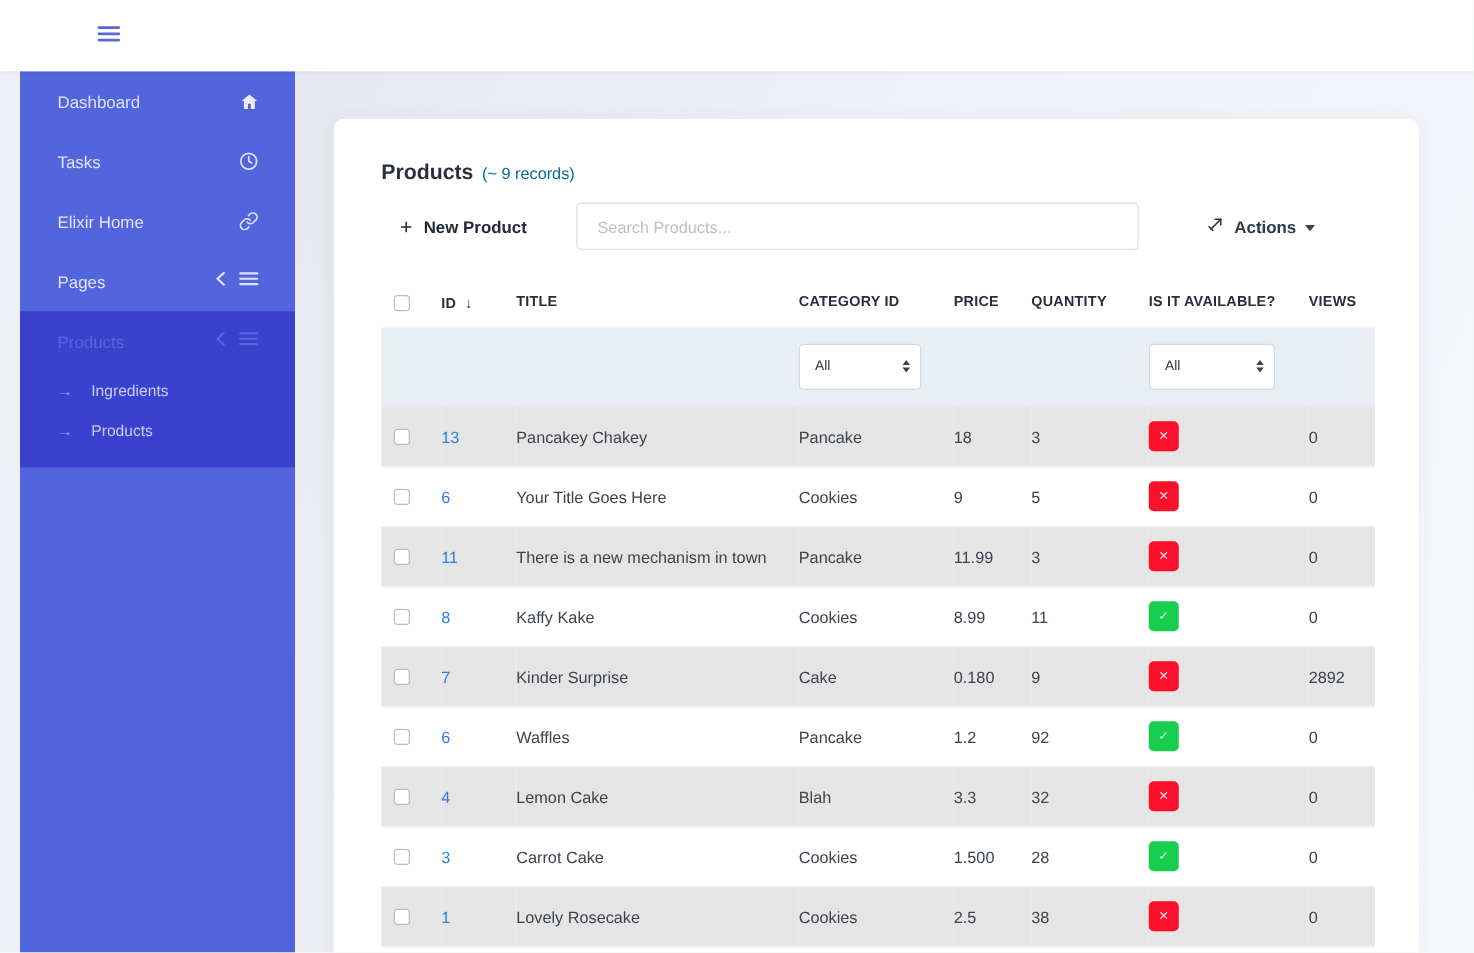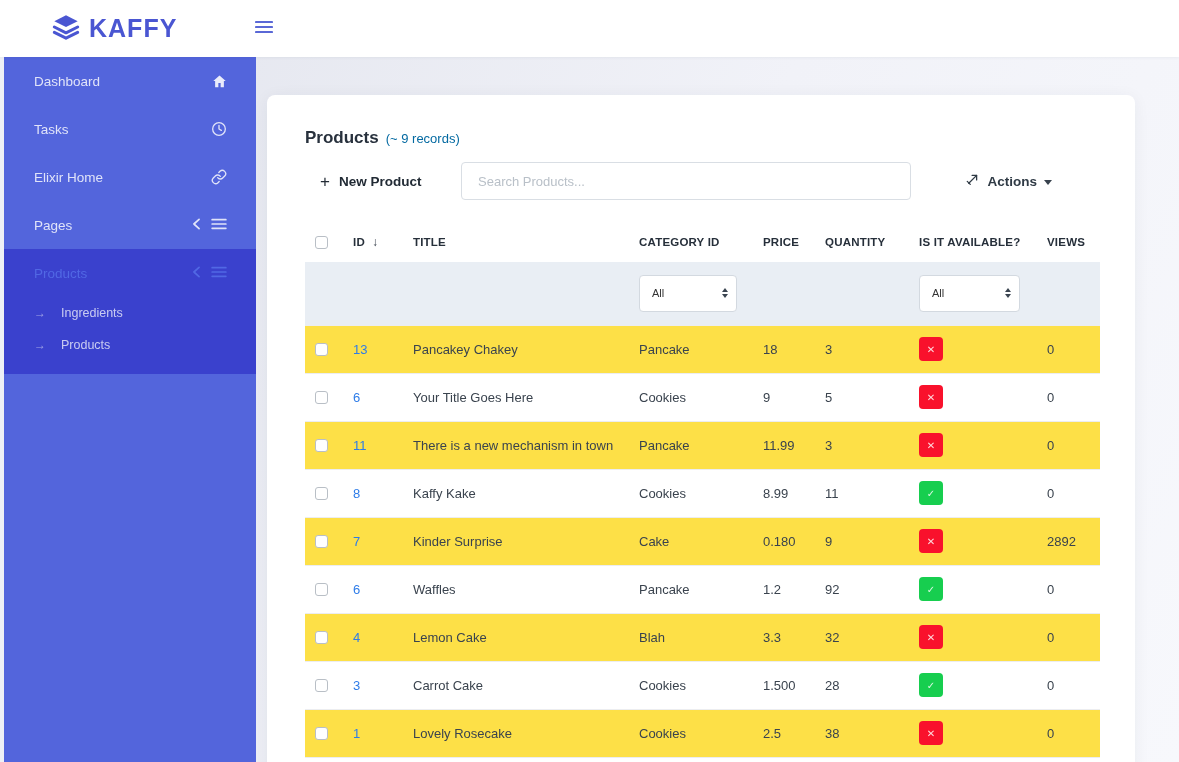--- a/index.html
+++ b/index.html
@@ -7,21 +7,21 @@
   body { font-family:"Liberation Sans","DejaVu Sans",sans-serif; background:#eef0f6; position:relative; }
 
   
   .topbar { position:absolute; top:0; left:0; width:1179px; height:57px; background:#ffffff; z-index:20;
             display:flex; align-items:center; box-shadow:0 1px 3px rgba(20,30,60,0.05); }
   .brand { display:flex; align-items:center; gap:9px; padding-left:52px; color:#4a56d2; }
   .brand-text { font-size:25px; font-weight:bold; letter-spacing:1px; color:#4a56d2; }
   .nav-toggle { margin-left:74px; background:none; border:none; cursor:pointer; padding:4px; }
 
   
-  .sidebar { position:absolute; top:57px; left:4px; bottom:0; width:252px; background:#5365dc; z-index:10; }
+  .sidebar { position:absolute; top:57px; left:16px; bottom:0; width:220px; background:#5365dc; z-index:10; }
   .side-item { height:48px; display:flex; align-items:center; justify-content:space-between;
                padding:0 29px 0 30px; cursor:pointer; }
   .side-label { font-size:13.5px; color:rgba(255,255,255,0.82); }
   .side-icons { display:flex; align-items:center; gap:10px; }
   .icon-st { stroke:rgba(255,255,255,0.82); fill:none; stroke-width:2; stroke-linecap:round; stroke-linejoin:round; }
   .icon-fill { fill:rgba(255,255,255,0.88); }
   .side-group.active { background:#3a41cd; padding-bottom:13px; }
   .side-group.active .side-label { color:#5168e4; }
   .side-group.active .icon-st { stroke:#5168e4; }
   .side-sub-item { height:32px; display:flex; align-items:center; padding-left:30px; cursor:pointer; }
@@ -66,45 +66,35 @@
            border-radius:4px; background:#fff; padding:0 24px 0 12px; font-size:11px; color:#333;
            font-family:inherit; cursor:pointer; }
   .sel-arrows { position:absolute; right:9px; top:50%; transform:translateY(-50%);
                 display:flex; flex-direction:column; gap:2px; pointer-events:none; }
   .tri-up { width:0; height:0; border-left:3.5px solid transparent; border-right:3.5px solid transparent;
             border-bottom:4.5px solid #3a4450; }
   .tri-down { width:0; height:0; border-left:3.5px solid transparent; border-right:3.5px solid transparent;
               border-top:4.5px solid #3a4450; }
   tbody tr { height:48px; border-top:1px solid #ecedf0; }
   tbody tr:last-child { border-bottom:1px solid #ecedf0; }
-  tbody tr.odd { background:#fde047; }
+  tbody tr.odd { background:#e5e5e5; }
   tbody td { font-size:13px; color:#3a434e; vertical-align:middle; }
   .id-link { color:#2e7ce8; text-decoration:none; cursor:pointer; }
   .badge { display:inline-flex; width:24px; height:24px; border-radius:4px; align-items:center;
            justify-content:center; font-size:10px; color:rgba(255,255,255,0.85); }
   .badge.no  { background:#f9112c; }
   .badge.yes { background:#17ce4f; }
   input[type="checkbox"] { appearance:none; -webkit-appearance:none; width:13px; height:13px;
            border:1px solid #b9bfc6; border-radius:3px; background:#fff; cursor:pointer; display:block; }
   td.cell-check input, th.cell-check input { margin-left:10px; }
 </style>
 </head>
 <body>
 
 <header class="topbar">
-  <div class="brand">
-    <span>
-      <svg width="28" height="28" viewBox="0 0 24 24">
-        <polygon points="12 2 22 7 12 12 2 7" fill="#4a56d2"></polygon>
-        <polyline points="2 12 12 17 22 12" fill="none" stroke="#4a56d2" stroke-width="2.6" stroke-linecap="round" stroke-linejoin="round"></polyline>
-        <polyline points="2 16.6 12 21.6 22 16.6" fill="none" stroke="#4a56d2" stroke-width="2.6" stroke-linecap="round" stroke-linejoin="round"></polyline>
-      </svg>
-    </span>
-    <span class="brand-text">KAFFY</span>
-  </div>
   <button class="nav-toggle">
     <span>
       <svg width="18" height="14" viewBox="0 0 18 14">
         <line x1="1" y1="2" x2="17" y2="2" stroke="#5a68d6" stroke-width="2.2" stroke-linecap="round"></line>
         <line x1="1" y1="7" x2="17" y2="7" stroke="#5a68d6" stroke-width="2.2" stroke-linecap="round"></line>
         <line x1="1" y1="12" x2="17" y2="12" stroke="#5a68d6" stroke-width="2.2" stroke-linecap="round"></line>
       </svg>
     </span>
   </button>
 </header>

